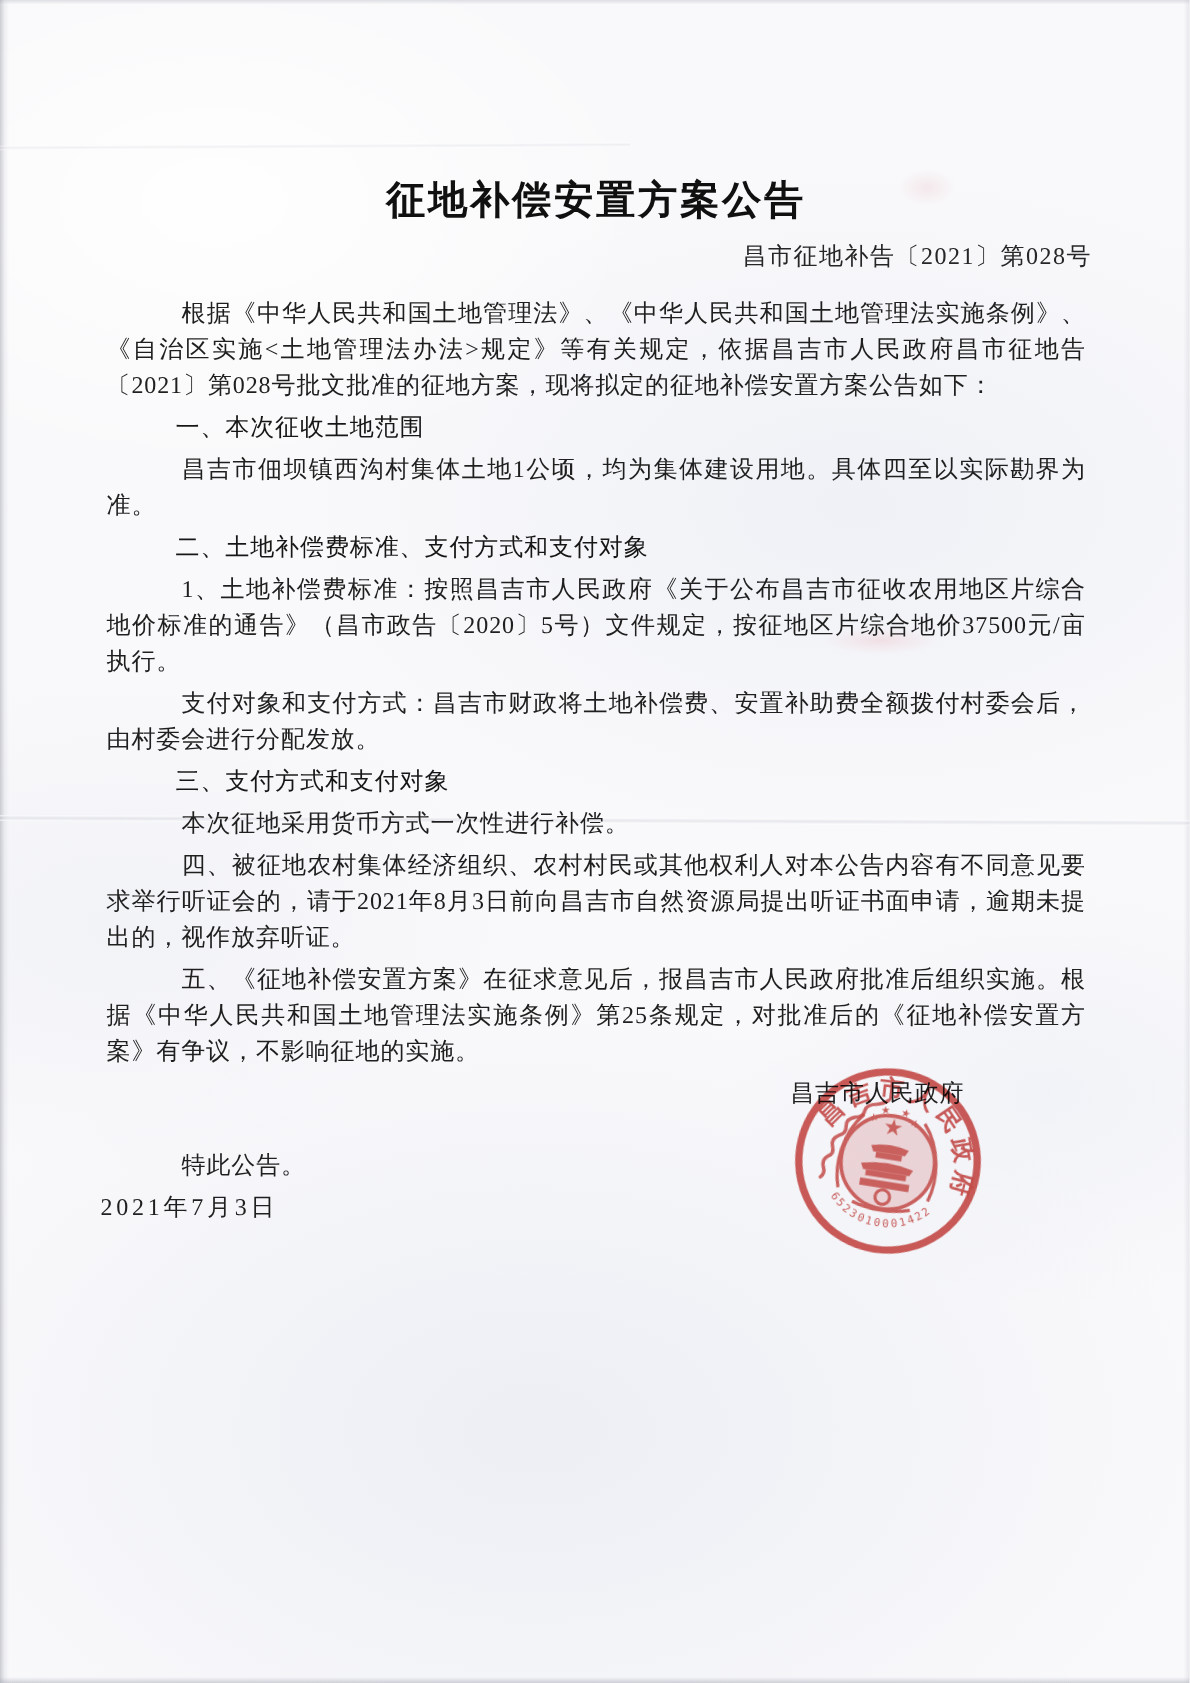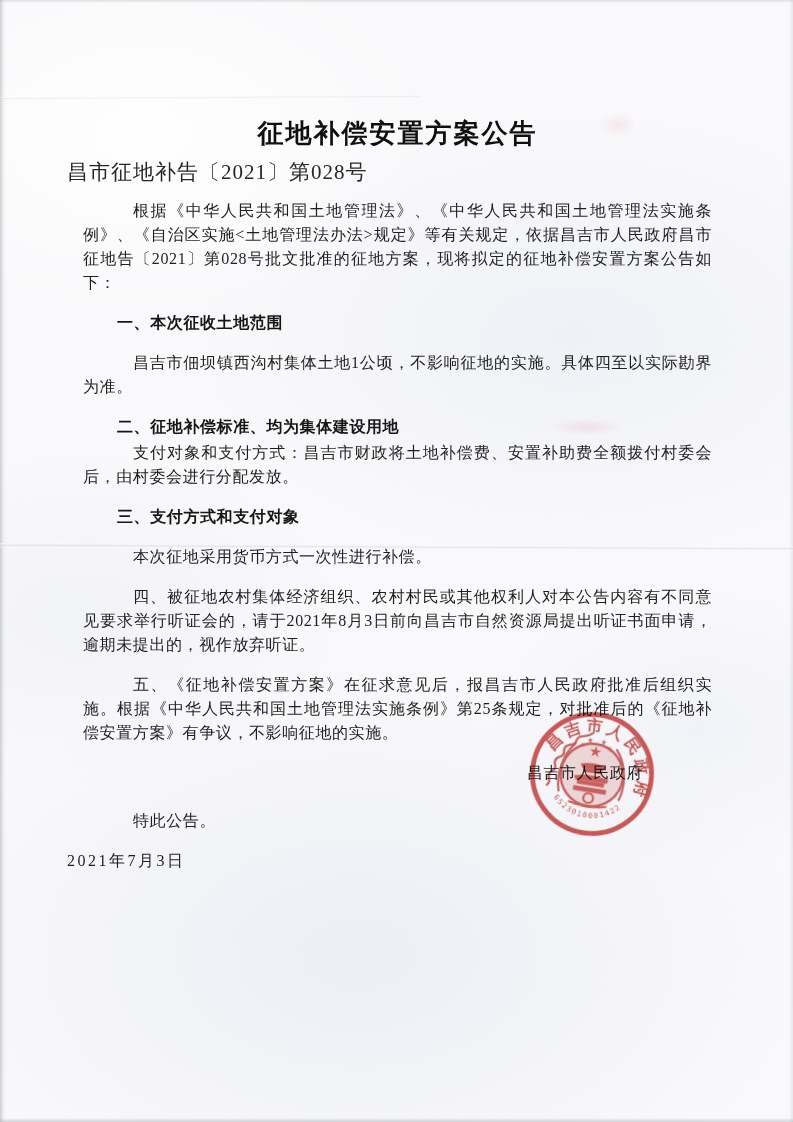--- a/index.html
+++ b/index.html
@@ -34,24 +34,24 @@
     background:radial-gradient(ellipse, rgba(224,118,130,.16), rgba(224,118,130,0) 70%);}
   .smudge-b{position:absolute;left:598px;top:112px;width:40px;height:26px;border-radius:50%;
     background:radial-gradient(ellipse, rgba(210,120,135,.13), rgba(210,120,135,0) 70%);}
 
   .content{position:absolute;left:67px;top:0;width:661px;color:#1f1f1f;}
   .doc-title{
     margin:118px 0 0 0;text-align:center;
     font-family:"Liberation Sans","DejaVu Sans",sans-serif;
     font-size:26px;font-weight:bold;letter-spacing:2px;color:#101010;line-height:30px;
   }
-  .doc-number{margin:13px 0 0 0;text-align:left;font-size:21px;letter-spacing:1px;color:#262626;line-height:22px;}
+  .doc-number{margin:13px 0 0 0;text-align:right;font-size:16px;letter-spacing:1px;color:#262626;line-height:22px;}
   .body-block{margin-top:15px;font-size:16px;line-height:24px;letter-spacing:.6px;text-align:justify;}
-  .para{margin:16px;text-indent:50px;}
-  .sec-head{margin:0;text-indent:50px;font-weight:bold;color:#161616;}
+  .para{margin:4px;text-indent:50px;}
+  .sec-head{margin:0;text-indent:50px;font-weight:normal;color:#161616;}
   .mt2{margin-top:2px;font-family:Liberation Serif, serif;} .mt3{margin-top:3px;} .mt24{margin-top:24px;}
   .sig-line{margin:4px 0 0 0;text-align:right;padding-right:85px;text-indent:0;}
   .date-line{margin:4px 0 0 0;text-align:left;padding-right:71px;letter-spacing:2.5px;text-indent:0;}
 
   .seal{
     position:absolute;left:514px;top:696px;width:156px;height:156px;
     transform:rotate(9deg);
     mix-blend-mode:multiply;opacity:.93;
   }
 </style>
@@ -68,22 +68,23 @@
   <div class="smudge-a"></div>
   <div class="smudge-b"></div>
 
   <div class="content">
     <h1 class="doc-title">征地补偿安置方案公告</h1>
     <div class="doc-number">昌市征地补告〔2021〕第028号</div>
 
     <div class="body-block">
       <p class="para">根据《中华人民共和国土地管理法》、《中华人民共和国土地管理法实施条例》、《自治区实施&lt;土地管理法办法&gt;规定》等有关规定，依据昌吉市人民政府昌市征地告〔2021〕第028号批文批准的征地方案，现将拟定的征地补偿安置方案公告如下：</p>
       <p class="sec-head">一、本次征收土地范围</p>
-      <p class="para">昌吉市佃坝镇西沟村集体土地1公顷，不影响征地的实施。具体四至以实际勘界为准。</p>
-      <p class="sec-head">二、征地补偿标准、均为集体建设用地</p>
+      <p class="para">昌吉市佃坝镇西沟村集体土地1公顷，均为集体建设用地。具体四至以实际勘界为准。</p>
+      <p class="sec-head">二、土地补偿费标准、支付方式和支付对象</p>
+      <p class="para">1、土地补偿费标准：按照昌吉市人民政府《关于公布昌吉市征收农用地区片综合地价标准的通告》（昌市政告〔2020〕5号）文件规定，按征地区片综合地价37500元/亩执行。</p>
       <p class="para mt2">支付对象和支付方式：昌吉市财政将土地补偿费、安置补助费全额拨付村委会后，由村委会进行分配发放。</p>
       <p class="sec-head mt3">三、支付方式和支付对象</p>
       <p class="para">本次征地采用货币方式一次性进行补偿。</p>
       <p class="para">四、被征地农村集体经济组织、农村村民或其他权利人对本公告内容有不同意见要求举行听证会的，请于2021年8月3日前向昌吉市自然资源局提出听证书面申请，逾期未提出的，视作放弃听证。</p>
       <p class="para mt3">五、《征地补偿安置方案》在征求意见后，报昌吉市人民政府批准后组织实施。根据《中华人民共和国土地管理法实施条例》第25条规定，对批准后的《征地补偿安置方案》有争议，不影响征地的实施。</p>
       <p class="para sig-line">昌吉市人民政府</p>
       <p class="para mt24">特此公告。</p>
       <p class="para date-line">2021年7月3日</p>
     </div>
   </div>

